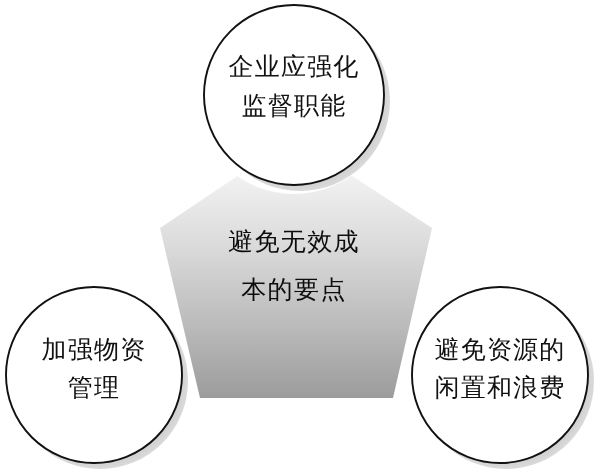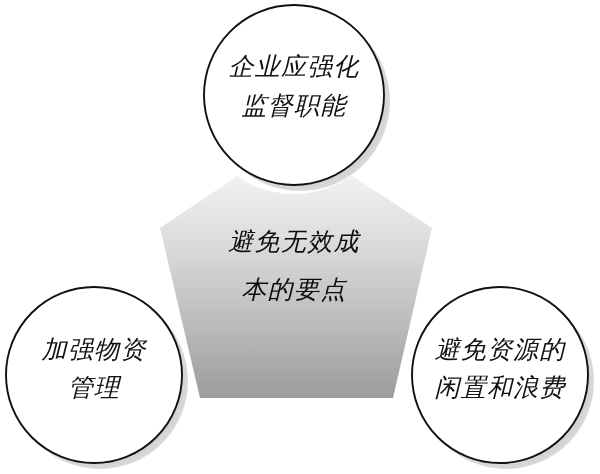--- a/index.html
+++ b/index.html
@@ -9,21 +9,20 @@
   }
   body {
     font-family: "DejaVu Sans", "Liberation Sans", sans-serif;
   }
   #stage {
     position: relative;
     width: 600px;
     height: 474px;
     background: #ffffff;
     overflow: hidden;
-    font-style: italic;
   }
   #diagram-svg {
     position: absolute;
     left: 0;
     top: 0;
     width: 600px;
     height: 474px;
   }
   .node-text {
     font-family: "DejaVu Serif", "Liberation Serif", serif;

